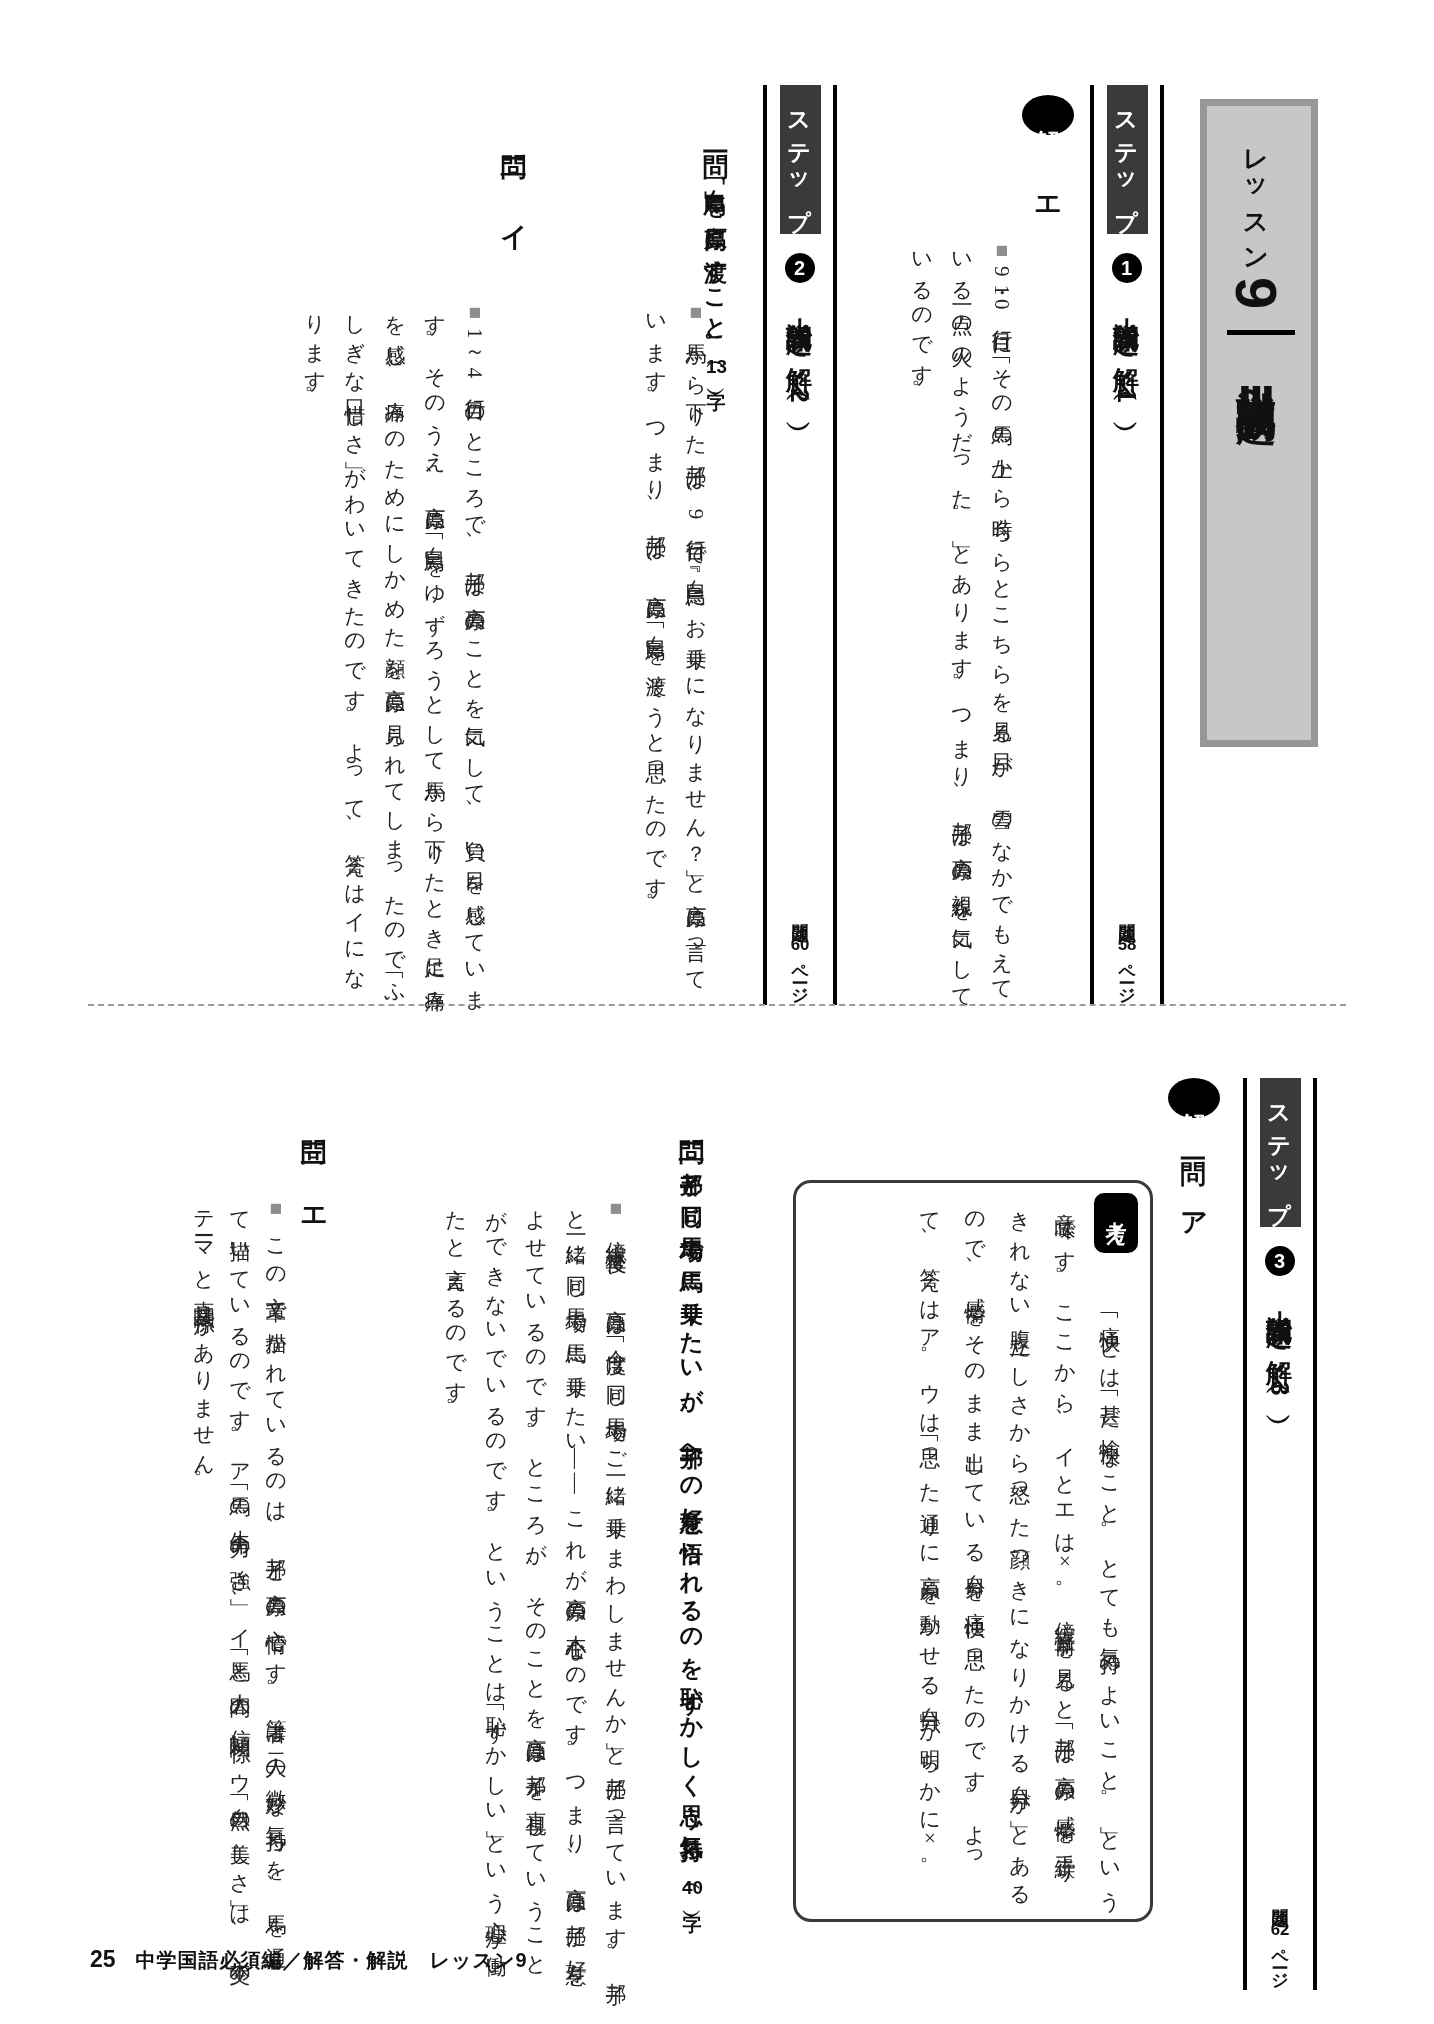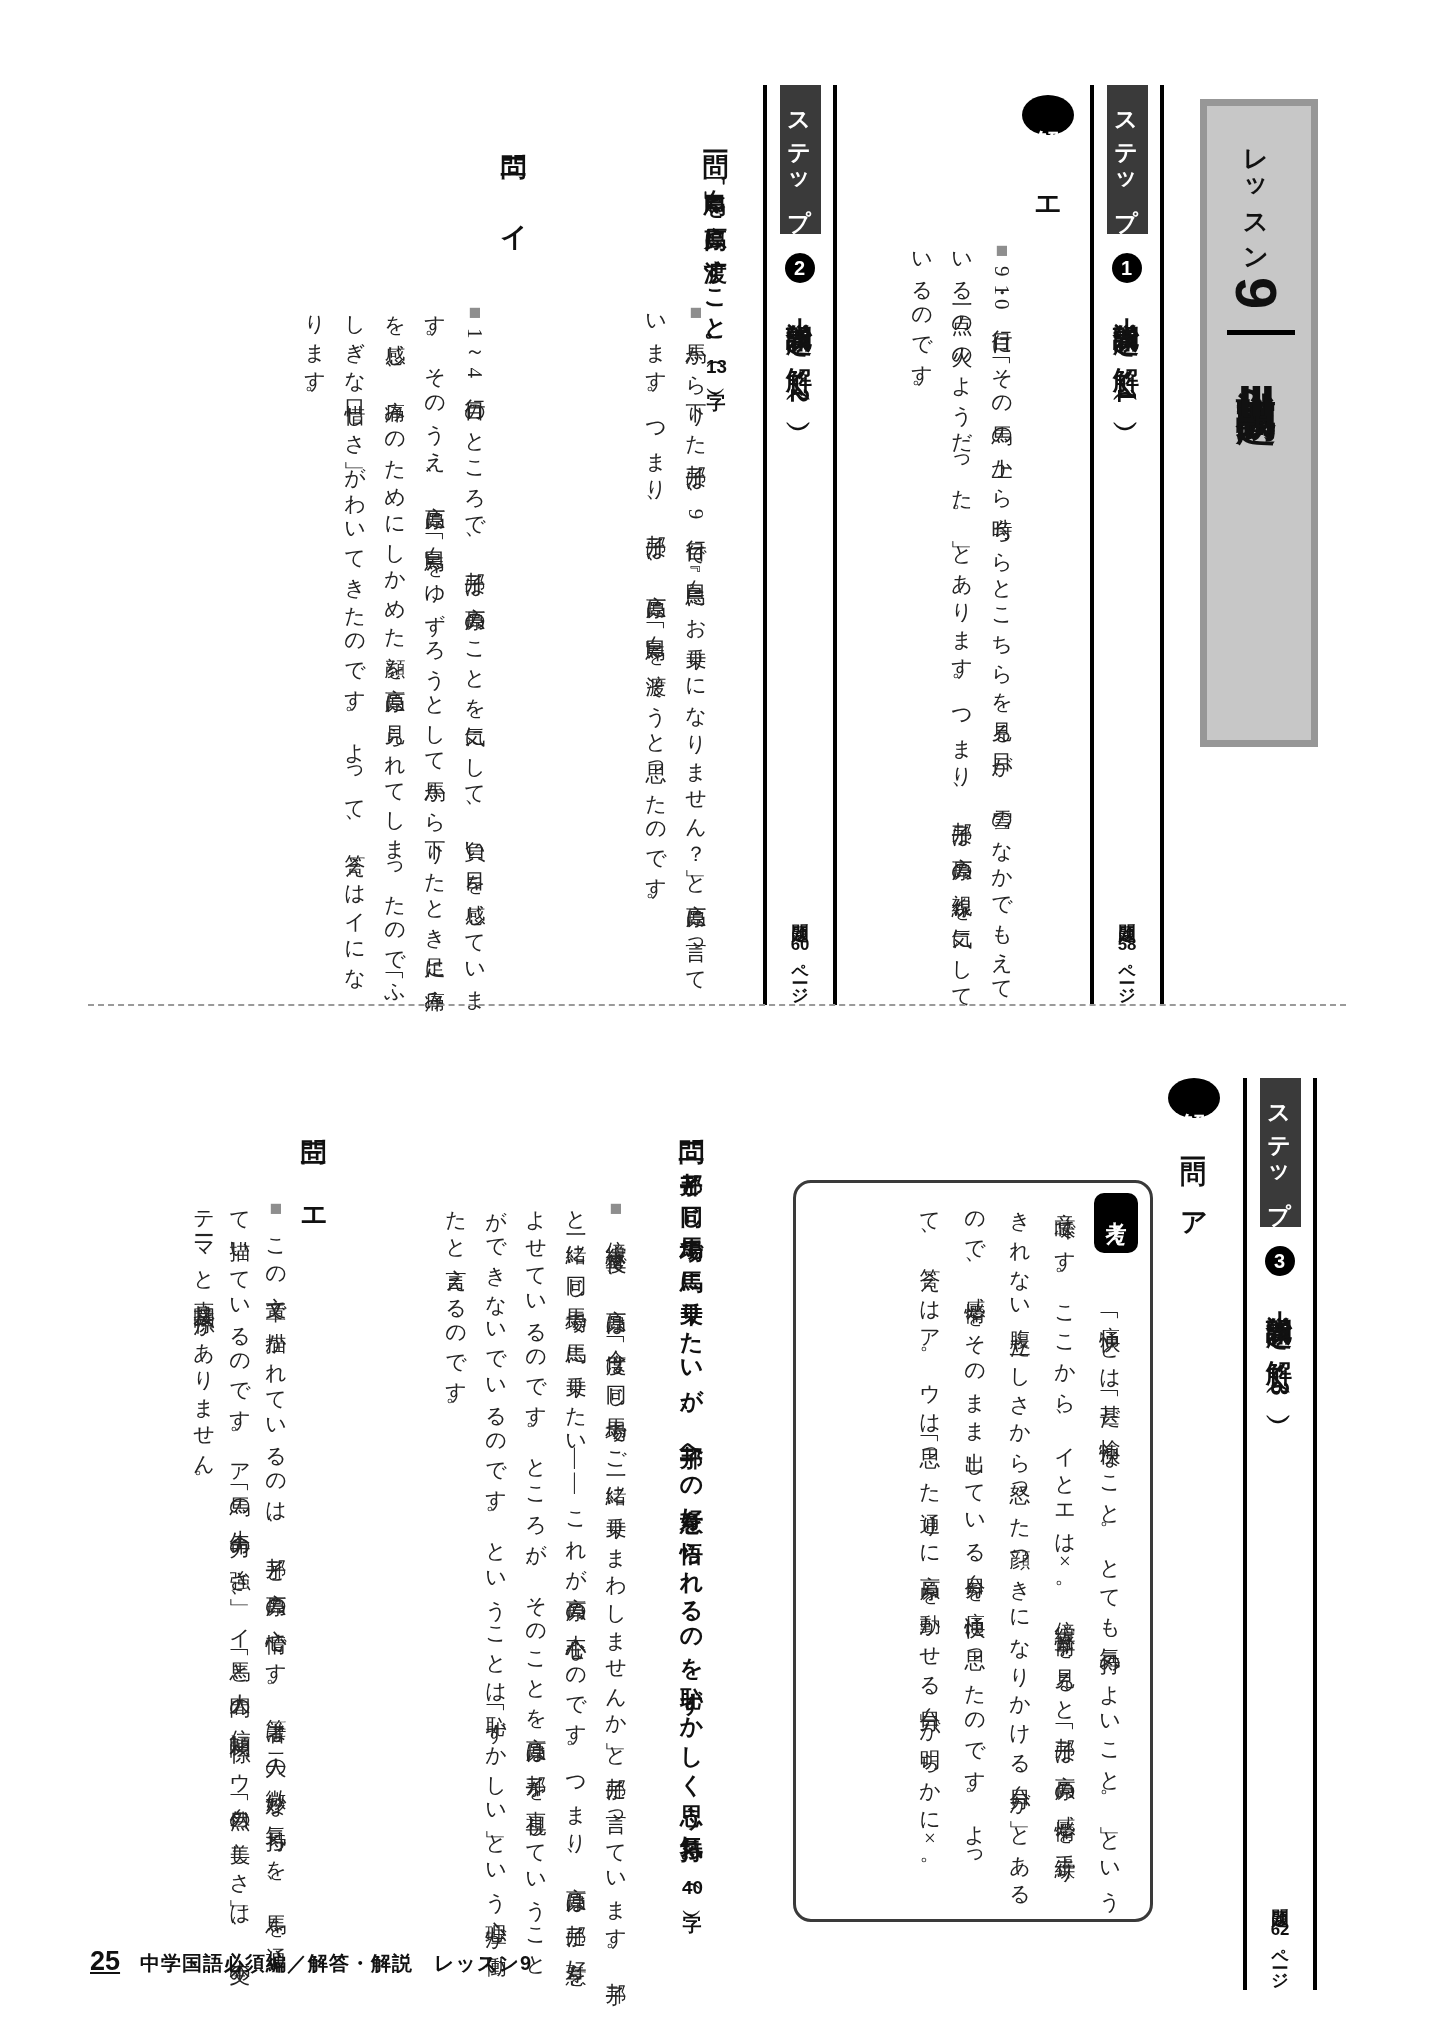--- a/index.html
+++ b/index.html
@@ -89,21 +89,21 @@
     position:absolute;top:14px;bottom:14px;left:16px;right:18px;
     writing-mode:vertical-rl;
     font-family:"Liberation Serif","DejaVu Serif",serif;
     font-size:21px;line-height:45px;letter-spacing:5px;color:#242424;
     text-indent:108px;
   }
 
   
   .dash-sep{position:absolute;left:88px;right:88px;top:1004px;border-top:2px dashed #9a9a9a;}
   .footer{position:absolute;left:90px;top:1946px;display:flex;align-items:baseline;}
-  .footer-num{font-size:27px;font-weight:bold;text-decoration:underline;}
+  .footer-num{font-size:23px;font-weight:bold;}
   .footer-text{font-size:20px;font-weight:bold;margin-left:20px;letter-spacing:1px;}
 </style>
 </head>
 <body>
 
 <div class="page">
 
   <div class="lesson-box">
     <div class="lesson-inner">
       <span class="lesson-label">レッスン</span>

